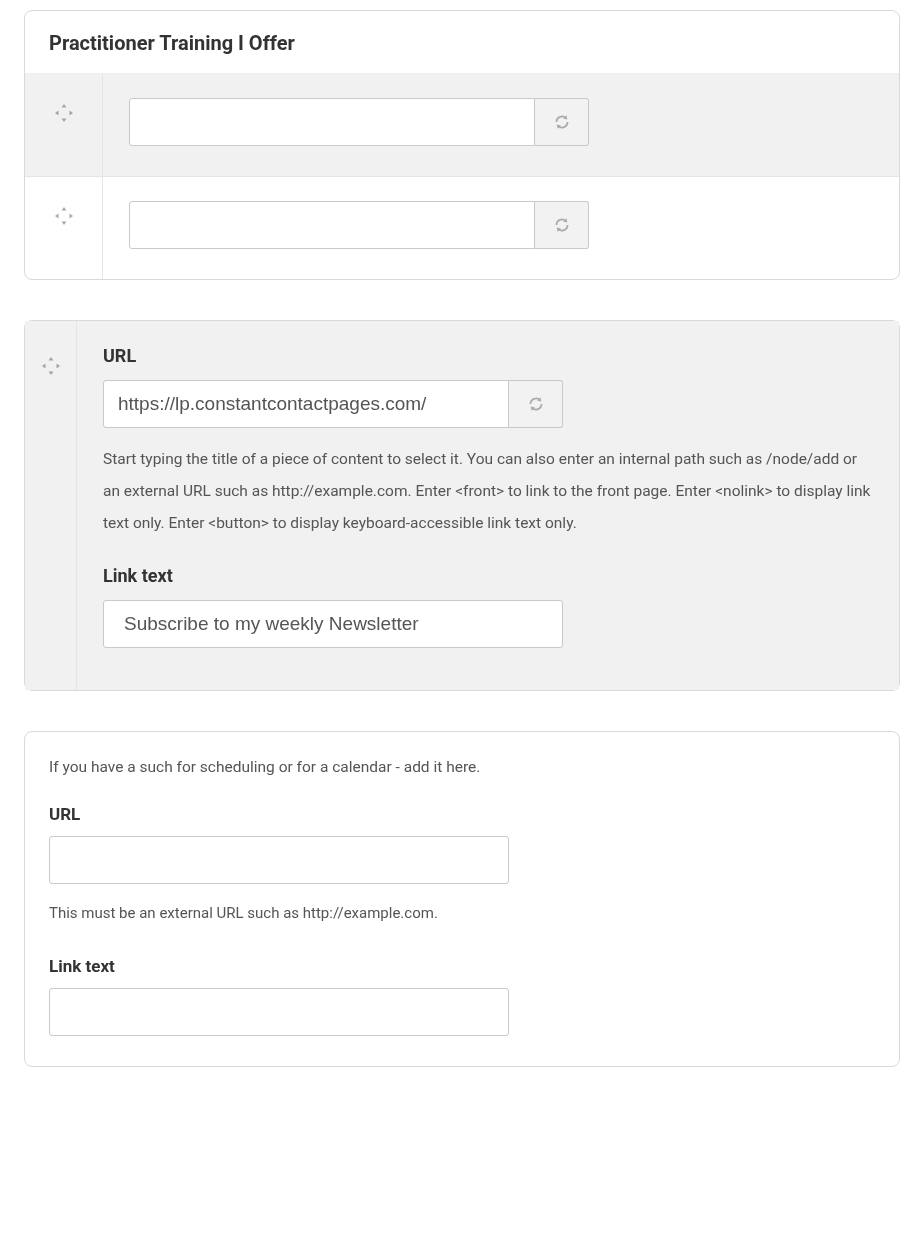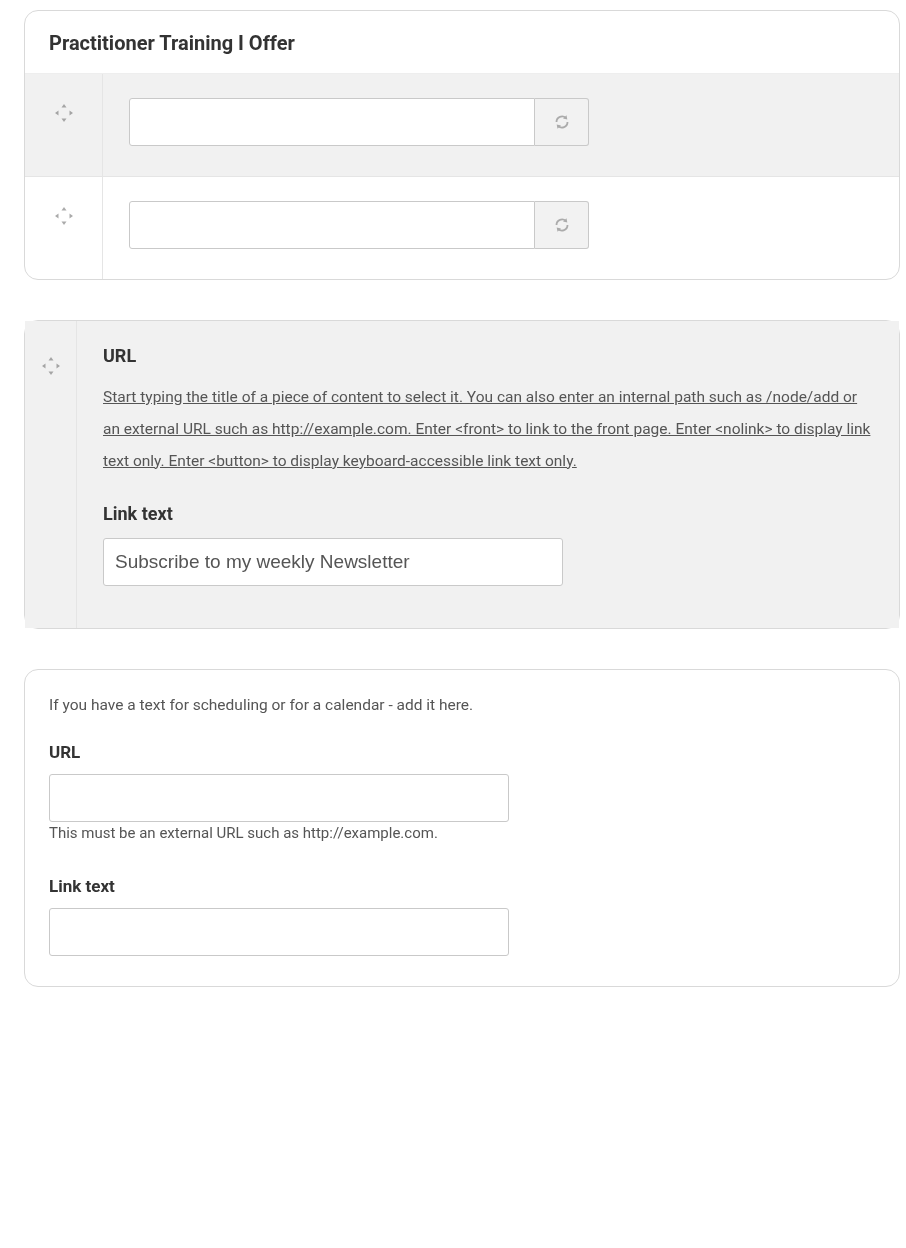--- a/index.html
+++ b/index.html
@@ -4,21 +4,21 @@
 <style>
 * { box-sizing: border-box; margin: 0; padding: 0; }
 body {
   font-family: -apple-system, BlinkMacSystemFont, "Segoe UI", Roboto, Helvetica, Arial, sans-serif;
   background: #fff;
   padding: 10px 0;
   color: #333;
 }
 .panel {
   border: 1px solid #d9d9d9;
-  border-radius: 14px;
+  border-radius: 8px;
   margin: 0 0 40px 24px;
   width: 876px;
 }
 .panel-header {
   padding: 20px 24px 18px 24px;
   border-bottom: 1px solid #eee;
 }
 .panel-title {
   font-size: 20px;
   font-weight: 700;
@@ -91,37 +91,36 @@
   display: flex;
   align-items: center;
   justify-content: center;
   cursor: pointer;
 }
 .plain-input {
   width: 460px;
   height: 48px;
   border: 1px solid #c9c9c9;
   border-radius: 3px;
-  padding: 0 11px;
+  padding: 0 20px;
   font-size: 19px;
   color: #555;
   outline: none;
   background: #fff;
 }
 .help-text {
   font-size: 15.5px;
   color: #555;
   line-height: 2.05;
   margin-top: 16px;
-  text-decoration: underline;
 }
 .help-text-sm {
   font-size: 15px;
   color: #555;
-  margin-top: 2px;
+  margin-top: 20px;
 }
 .spacer { height: 26px; }
 .panel-body-plain {
   padding: 26px 24px 30px 24px;
 }
 .desc-text {
   font-size: 15.5px;
   color: #555;
   margin-bottom: 28px;
 }
@@ -193,31 +192,39 @@
 <div class="panel">
 
   <div class="row shaded">
     <div class="drag-cell-narrow">
       <svg class="move-icon" viewBox="0 0 18 18">
           <use href="#move-sym"></use>
         </svg>
     </div>
     <div class="content-cell">
       <div class="field-label">URL</div>
+      <div class="input-group">
+        <input type="text" value="https://lp.constantcontactpages.com/" style="">
+        <div class="refresh-btn">
+          <svg class="refresh-icon" viewBox="0 0 18 18">
+              <use href="#refresh-sym"></use>
+            </svg>
+        </div>
+      </div>
       <div class="help-text">Start typing the title of a piece of content to select it. You can also enter an internal path such as /node/add or an external URL such as http://example.com. Enter &lt;front&gt; to link to the front page. Enter &lt;nolink&gt; to display link text only. Enter &lt;button&gt; to display keyboard-accessible link text only.</div>
       <div class="spacer"></div>
       <div class="field-label">Link text</div>
       <input class="plain-input" type="text" value="Subscribe to my weekly Newsletter" style="">
     </div>
   </div>
 </div>
 
 <div class="panel">
   <div class="panel-body-plain">
-    <div class="desc-text">If you have a text for scheduling or for a calendar - add it here.</div>
+    <div class="desc-text">If you have a such for scheduling or for a calendar - add it here.</div>
     <div class="field-label-sm">URL</div>
     <input class="plain-input" type="text" value="" style="">
     <div class="help-text-sm">This must be an external URL such as http://example.com.</div>
     <div style="height:34px"></div>
     <div class="field-label-sm">Link text</div>
     <input class="plain-input" type="text" value="" style="">
   </div>
 </div>
 
 </body></html>

